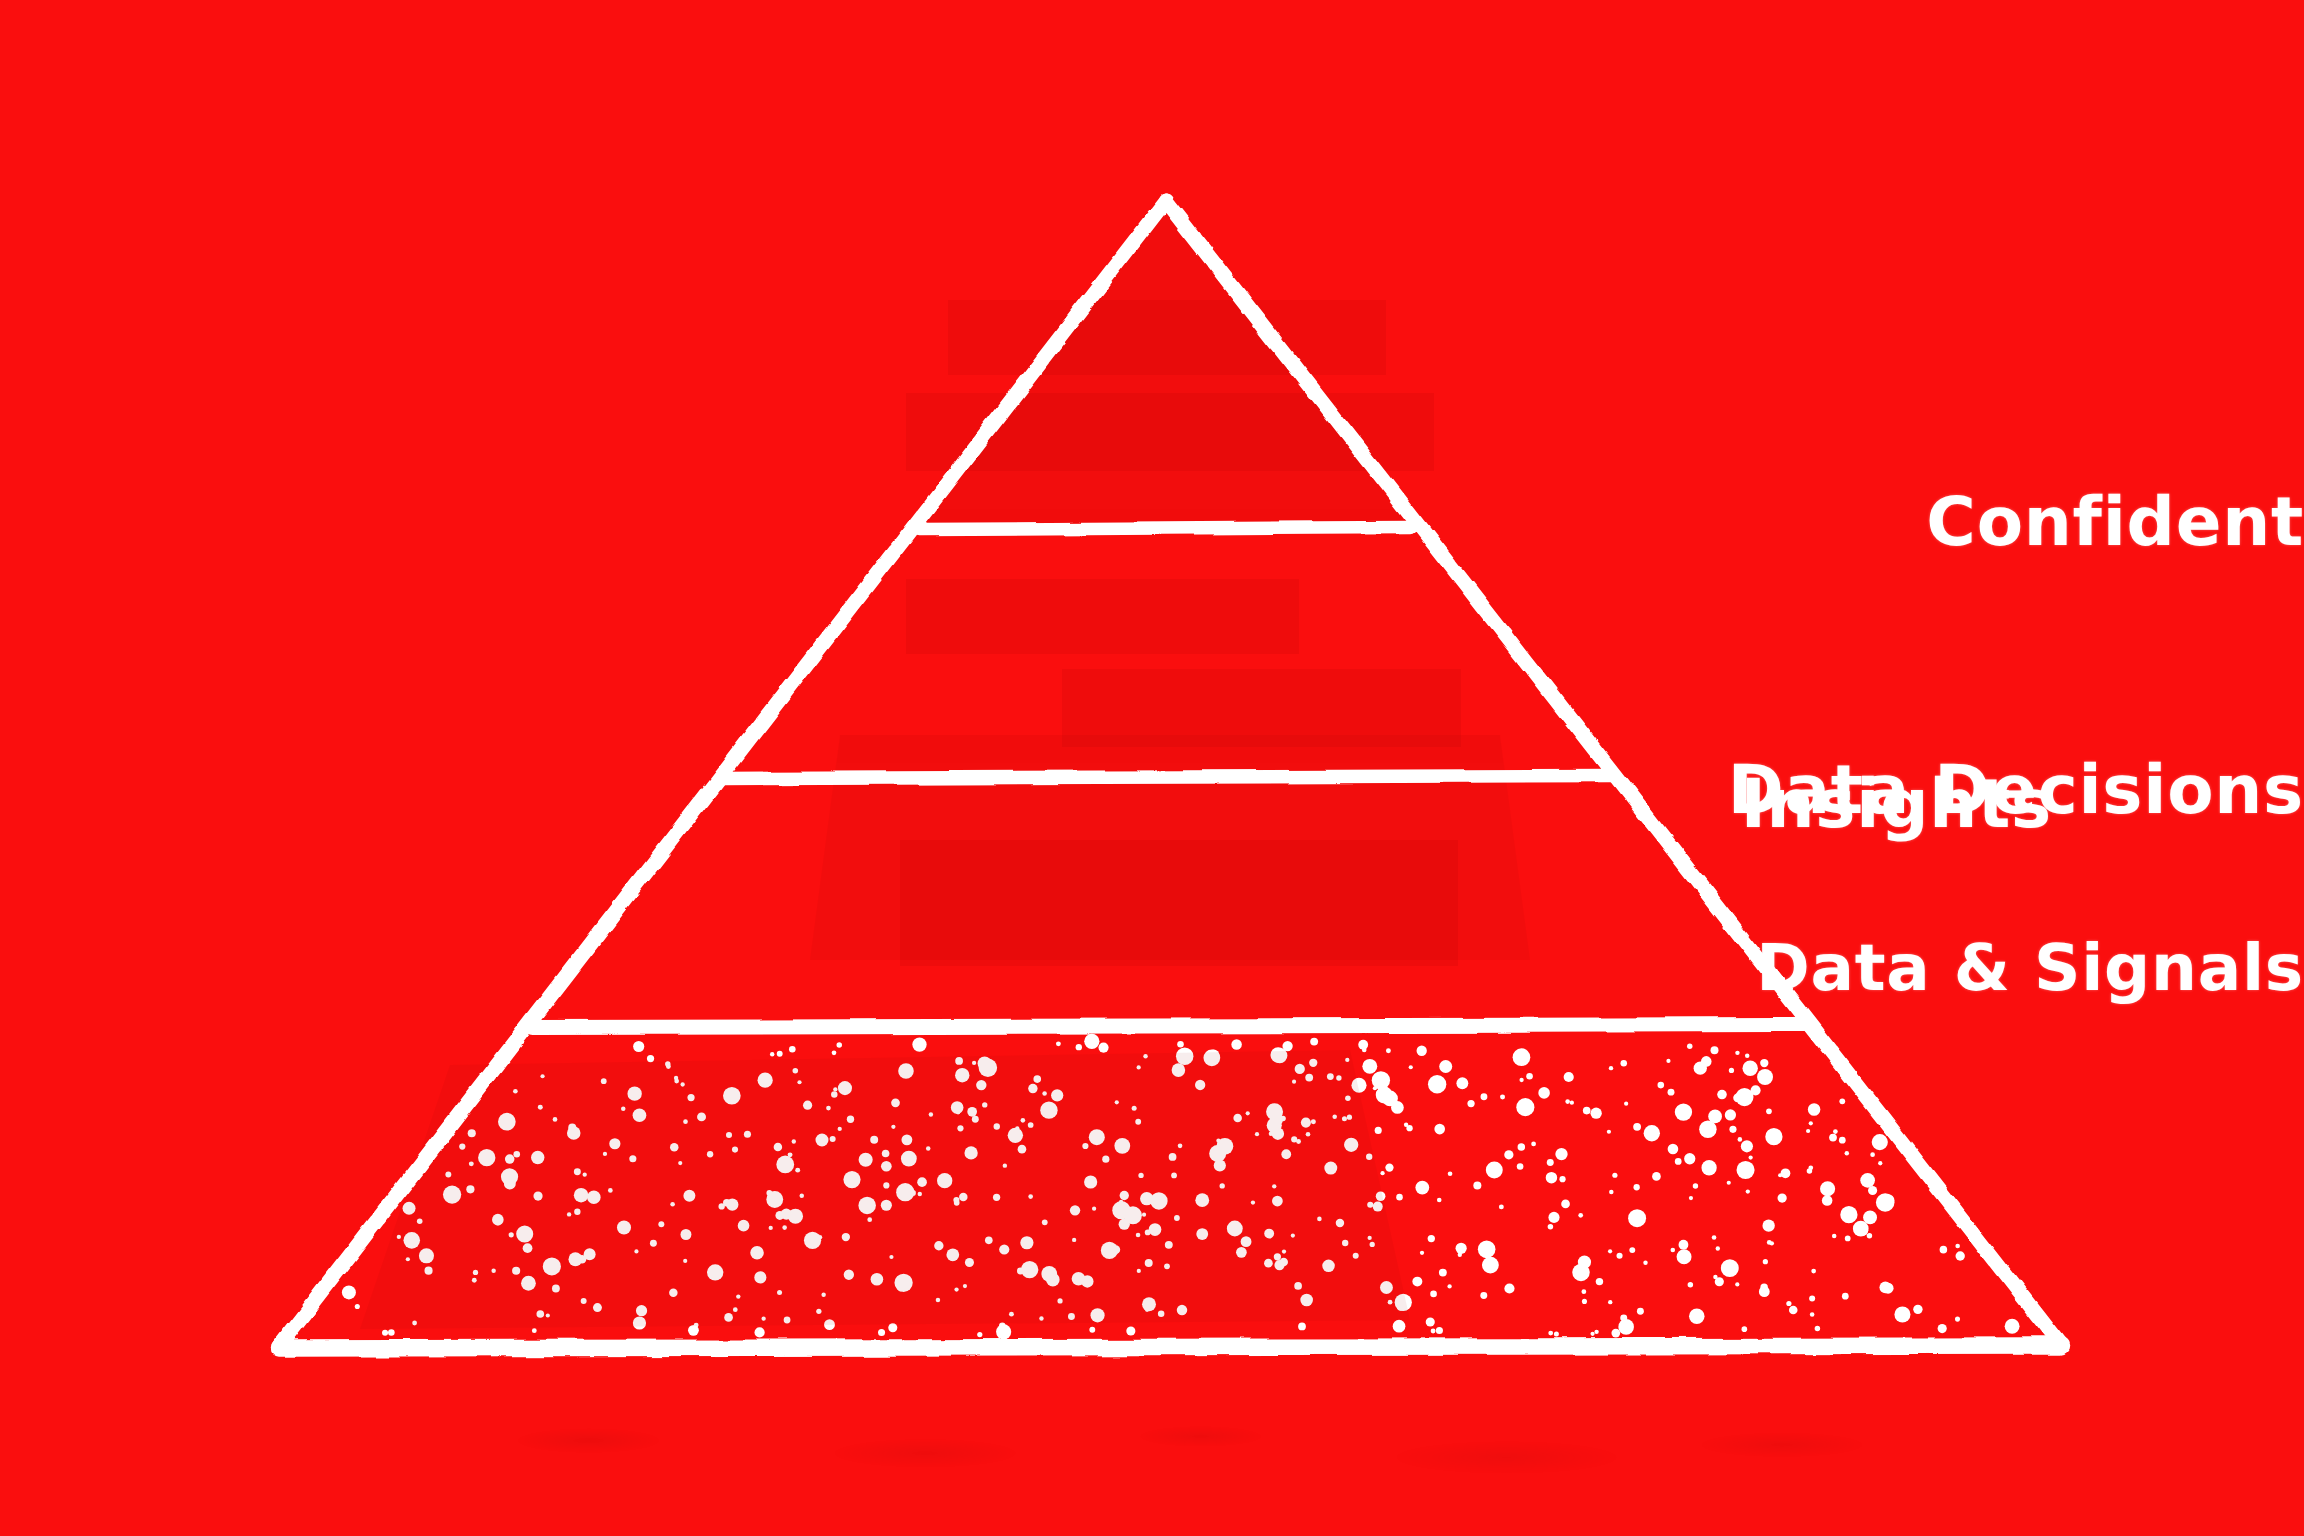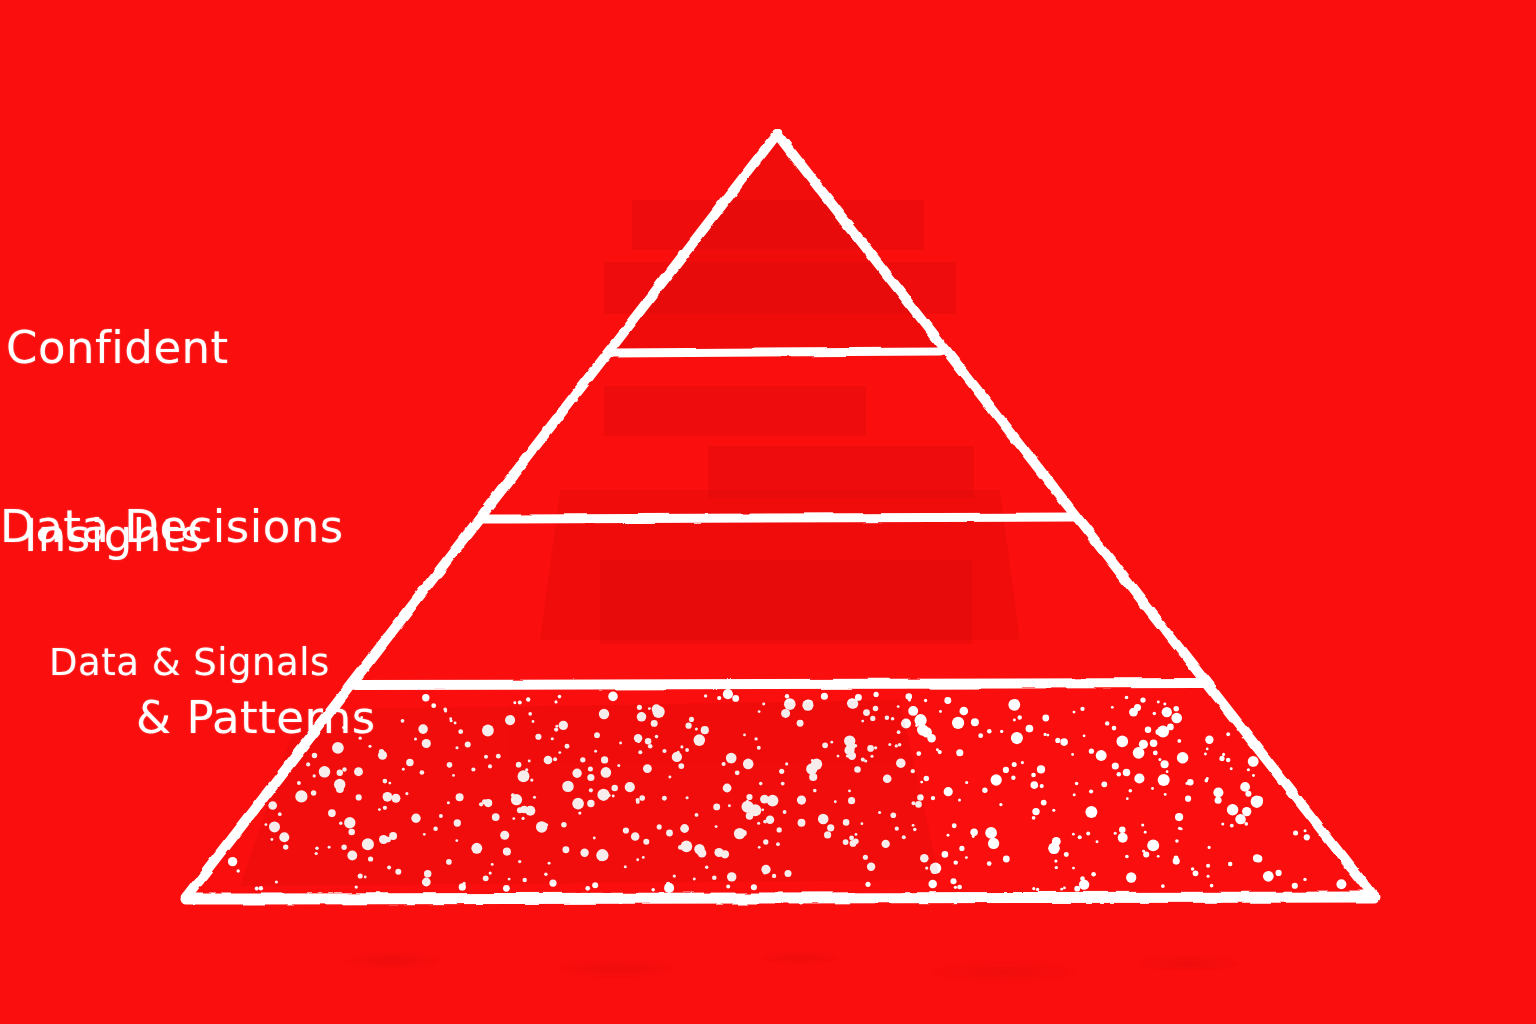--- a/index.html
+++ b/index.html
@@ -24,24 +24,24 @@
     left: 0;
     top: 0;
     width: 1536px;
     height: 1024px;
     display: block;
   }
   .tier-label {
     position: absolute;
     color: #ffffff;
     font-family: "DejaVu Sans", sans-serif;
-    font-weight: 400;
+    font-weight: 700;
     letter-spacing: 0.5px;
     white-space: pre;
-    text-align: left;
+    text-align: right;
     line-height: 1.12;
     text-shadow: 0 0 2px rgba(255,255,255,0.35);
     user-select: none;
   }
   #label-tier-1 {
     left: 0;
     right: 0;
     top: 198px;
     font-size: 45px;
     line-height: 1.33;
@@ -54,22 +54,22 @@
     top: 384px;
     font-size: 45px;
     line-height: 1.35;
     padding-left: 24px;
   }
   #label-tier-2 .line-a { display: block; margin-right: 168px; }
   #label-tier-2 .line-b { display: block; margin-left: 112px; }
   #label-tier-3 {
     left: 0;
     right: 0;
-    top: 601px;
-    font-size: 37px;
+    top: 574px;
+    font-size: 43px;
   }
   .hl {
     position: absolute;
     pointer-events: none;
     background: rgba(150, 0, 0, 0.10);
   }
   .bottom-smudge {
     position: absolute;
     left: 270px;
     top: 938px;
@@ -695,20 +695,19 @@
 
   <div class="bottom-smudge"></div>
 
   <div class="tier-label" id="label-tier-1">
     <span class="line-a">Confident</span>
     <span class="line-b">Data Decisions</span>
   </div>
 
   <div class="tier-label" id="label-tier-2">
     <span class="line-a">Insights</span>
-    <span class="line-b">&amp; Patterns</span>
   </div>
 
   <div class="tier-label" id="label-tier-3">
     <span class="line-a">Data &amp; Signals</span>
   </div>
 
 </div>
 
 </body></html>

